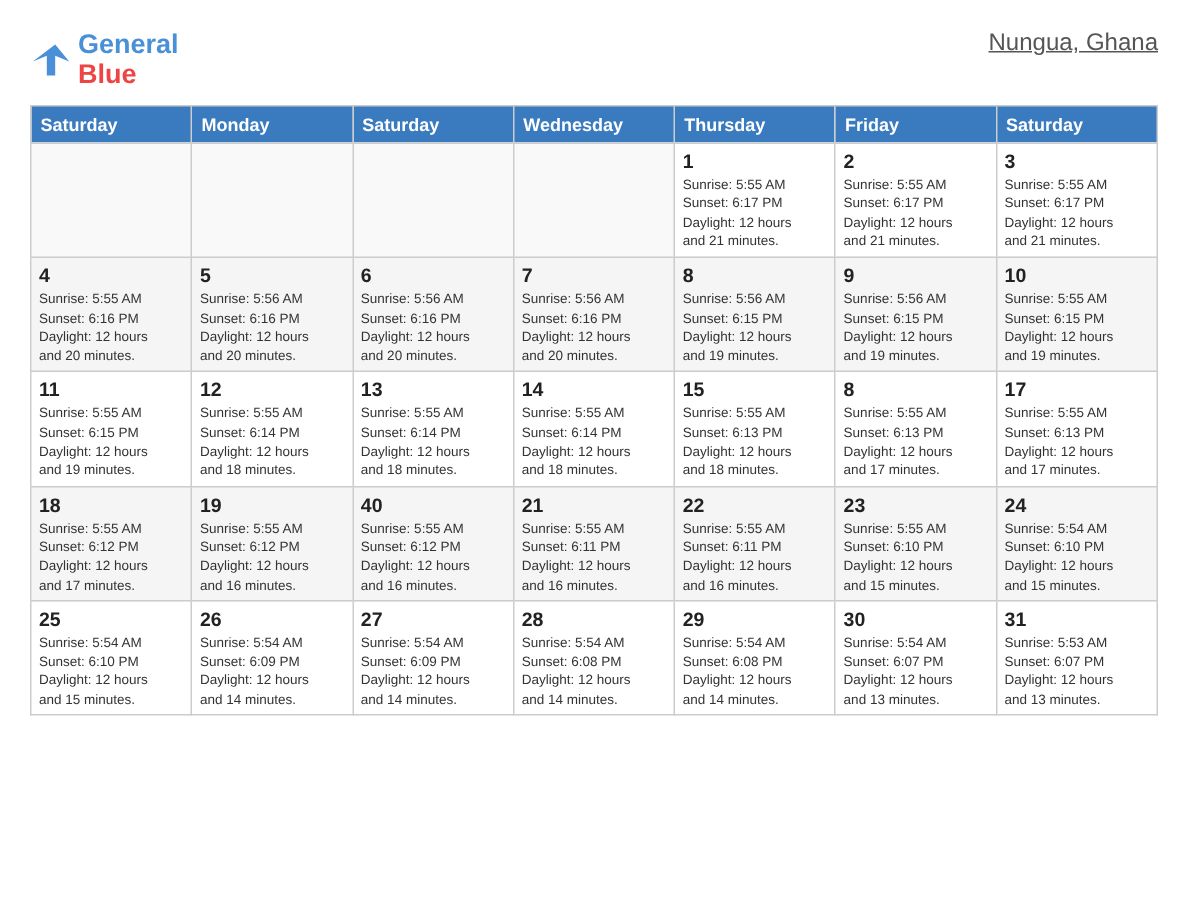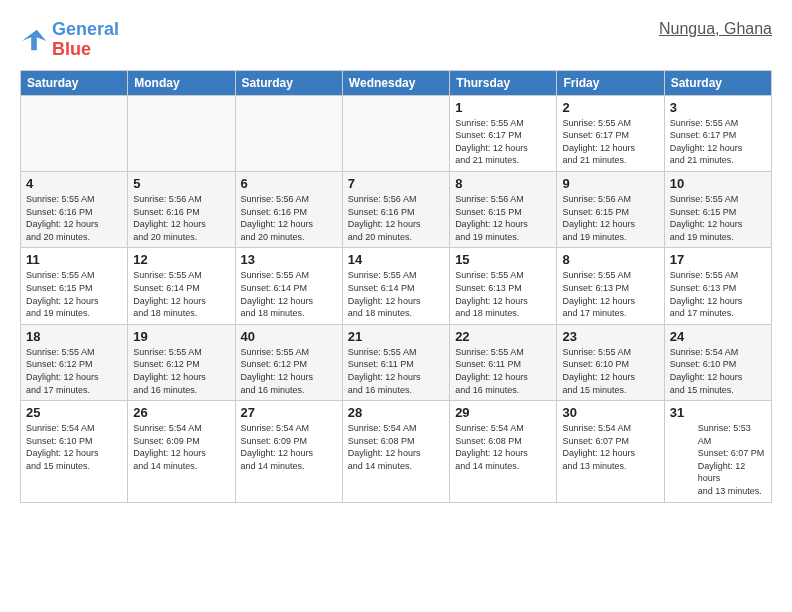--- a/index.html
+++ b/index.html
@@ -343,20 +343,20 @@
         </td>
         <td>
           <span class="day-num">30</span>
           <div class="day-info" style="white-space: pre-line;">Sunrise: 5:54 AM
 Sunset: 6:07 PM
 Daylight: 12 hours
 and 13 minutes.</div>
         </td>
         <td>
           <span class="day-num">31</span>
-          <div class="day-info" style="white-space: pre-line; margin-left: 28px;">Sunrise: 5:53 AM
+          <div class="day-info" style="white-space: pre-line;">Sunrise: 5:53 AM
 Sunset: 6:07 PM
 Daylight: 12 hours
 and 13 minutes.</div>
         </td>
       </tr>
     </tbody>
 </table>
 
 </body></html>

